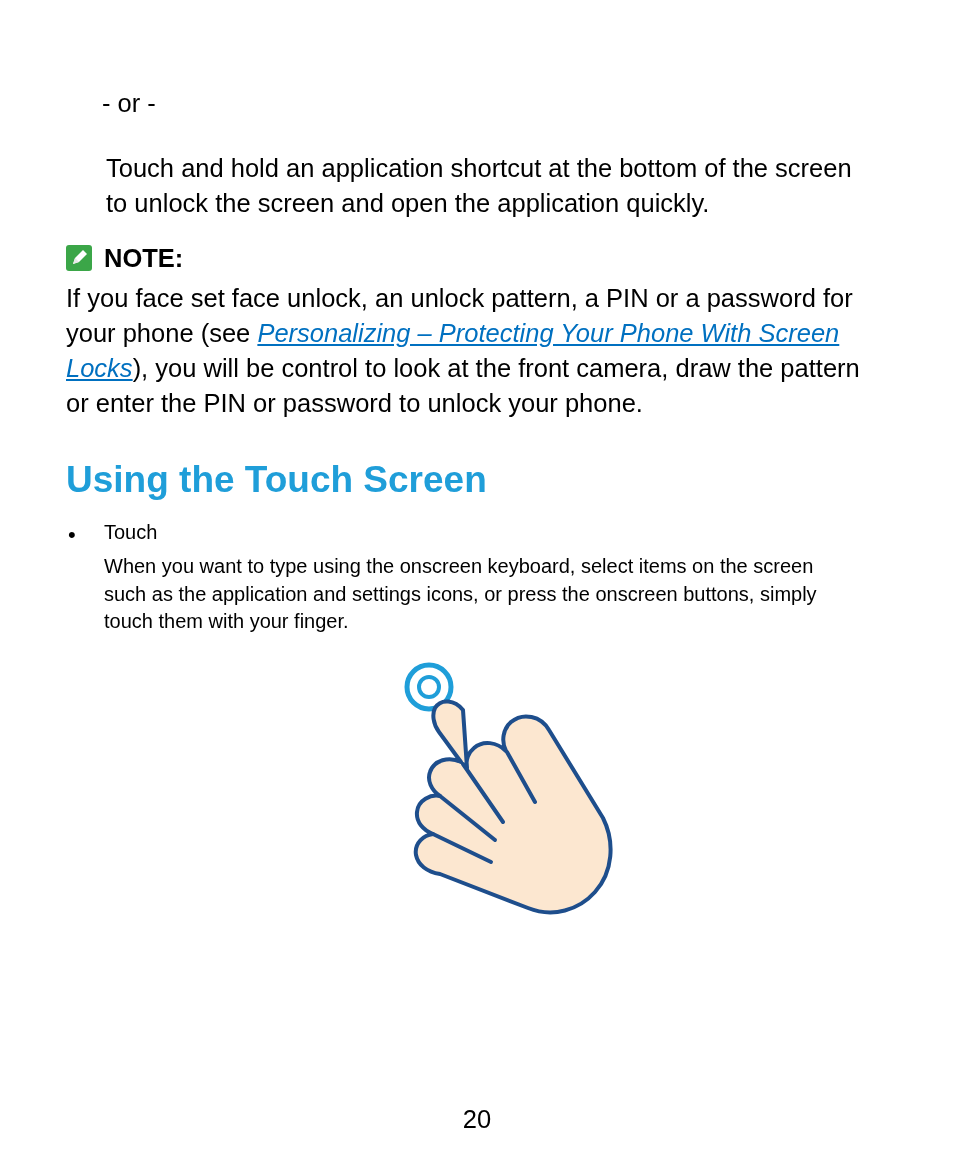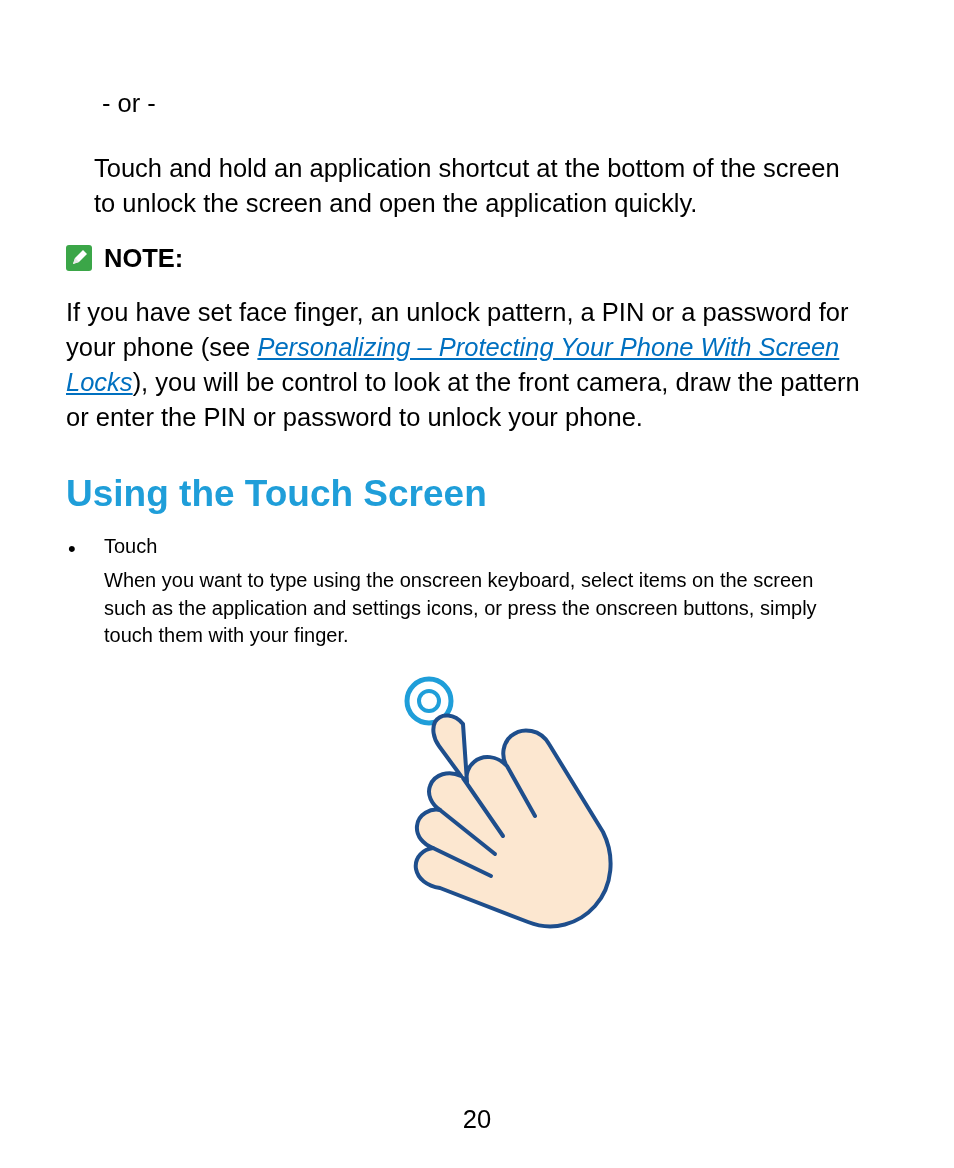--- a/index.html
+++ b/index.html
@@ -16,32 +16,32 @@
     width: 954px;
     height: 1168px;
     padding: 86px 94px 40px 66px;
     position: relative;
   }
   .body-text {
     font-size: 25.5px;
     line-height: 1.38;
   }
   .indent {
-    margin-left: 28px;
+    margin-left: 40px;
   }
   .or-line {
     margin-left: 36px;
     margin-bottom: 30px;
   }
   .note-row {
     display: flex;
     align-items: center;
     gap: 12px;
     margin-top: 22px;
-    margin-bottom: 22px;
+    margin-bottom: 8px;
   }
   .note-icon {
     width: 26px;
     height: 26px;
     display: inline-block;
   }
   .note-label {
     font-weight: bold;
     font-size: 25.5px;
   }
@@ -121,21 +121,21 @@
         <g transform="translate(5,5)">
           <path d="M2 14 L4 8 L12 0 L16 4 L8 12 L2 14 Z" fill="#ffffff"></path>
           <path d="M2 14 L4 8 L8 12 Z" fill="#e8e8e8"></path>
         </g>
       </svg>
     </span>
     <span class="note-label">NOTE:</span>
   </div>
 
   <div class="note-para">
-    <span>If you have set face finger, an unlock pattern, a PIN or a password for your phone (see </span><a class="link">Personalizing – Protecting Your Phone With Screen Locks</a><span>), you will be control to look at the front camera, draw the pattern or enter the PIN or password to unlock your phone.</span>
+    <span>If you face set face unlock, an unlock pattern, a PIN or a password for your phone (see </span><a class="link">Personalizing – Protecting Your Phone With Screen Locks</a><span>), you will be control to look at the front camera, draw the pattern or enter the PIN or password to unlock your phone.</span>
   </div>
 
   <h2 class="section-heading">Using the Touch Screen</h2>
 
 
   <div class="bullet-row">
     <div class="bullet-dot">•</div>
     <div class="bullet-content">
       <div class="bullet-title">Touch</div>
       <div>When you want to type using the onscreen keyboard, select items on the screen such as the application and settings icons, or press the onscreen buttons, simply touch them with your finger.</div>

